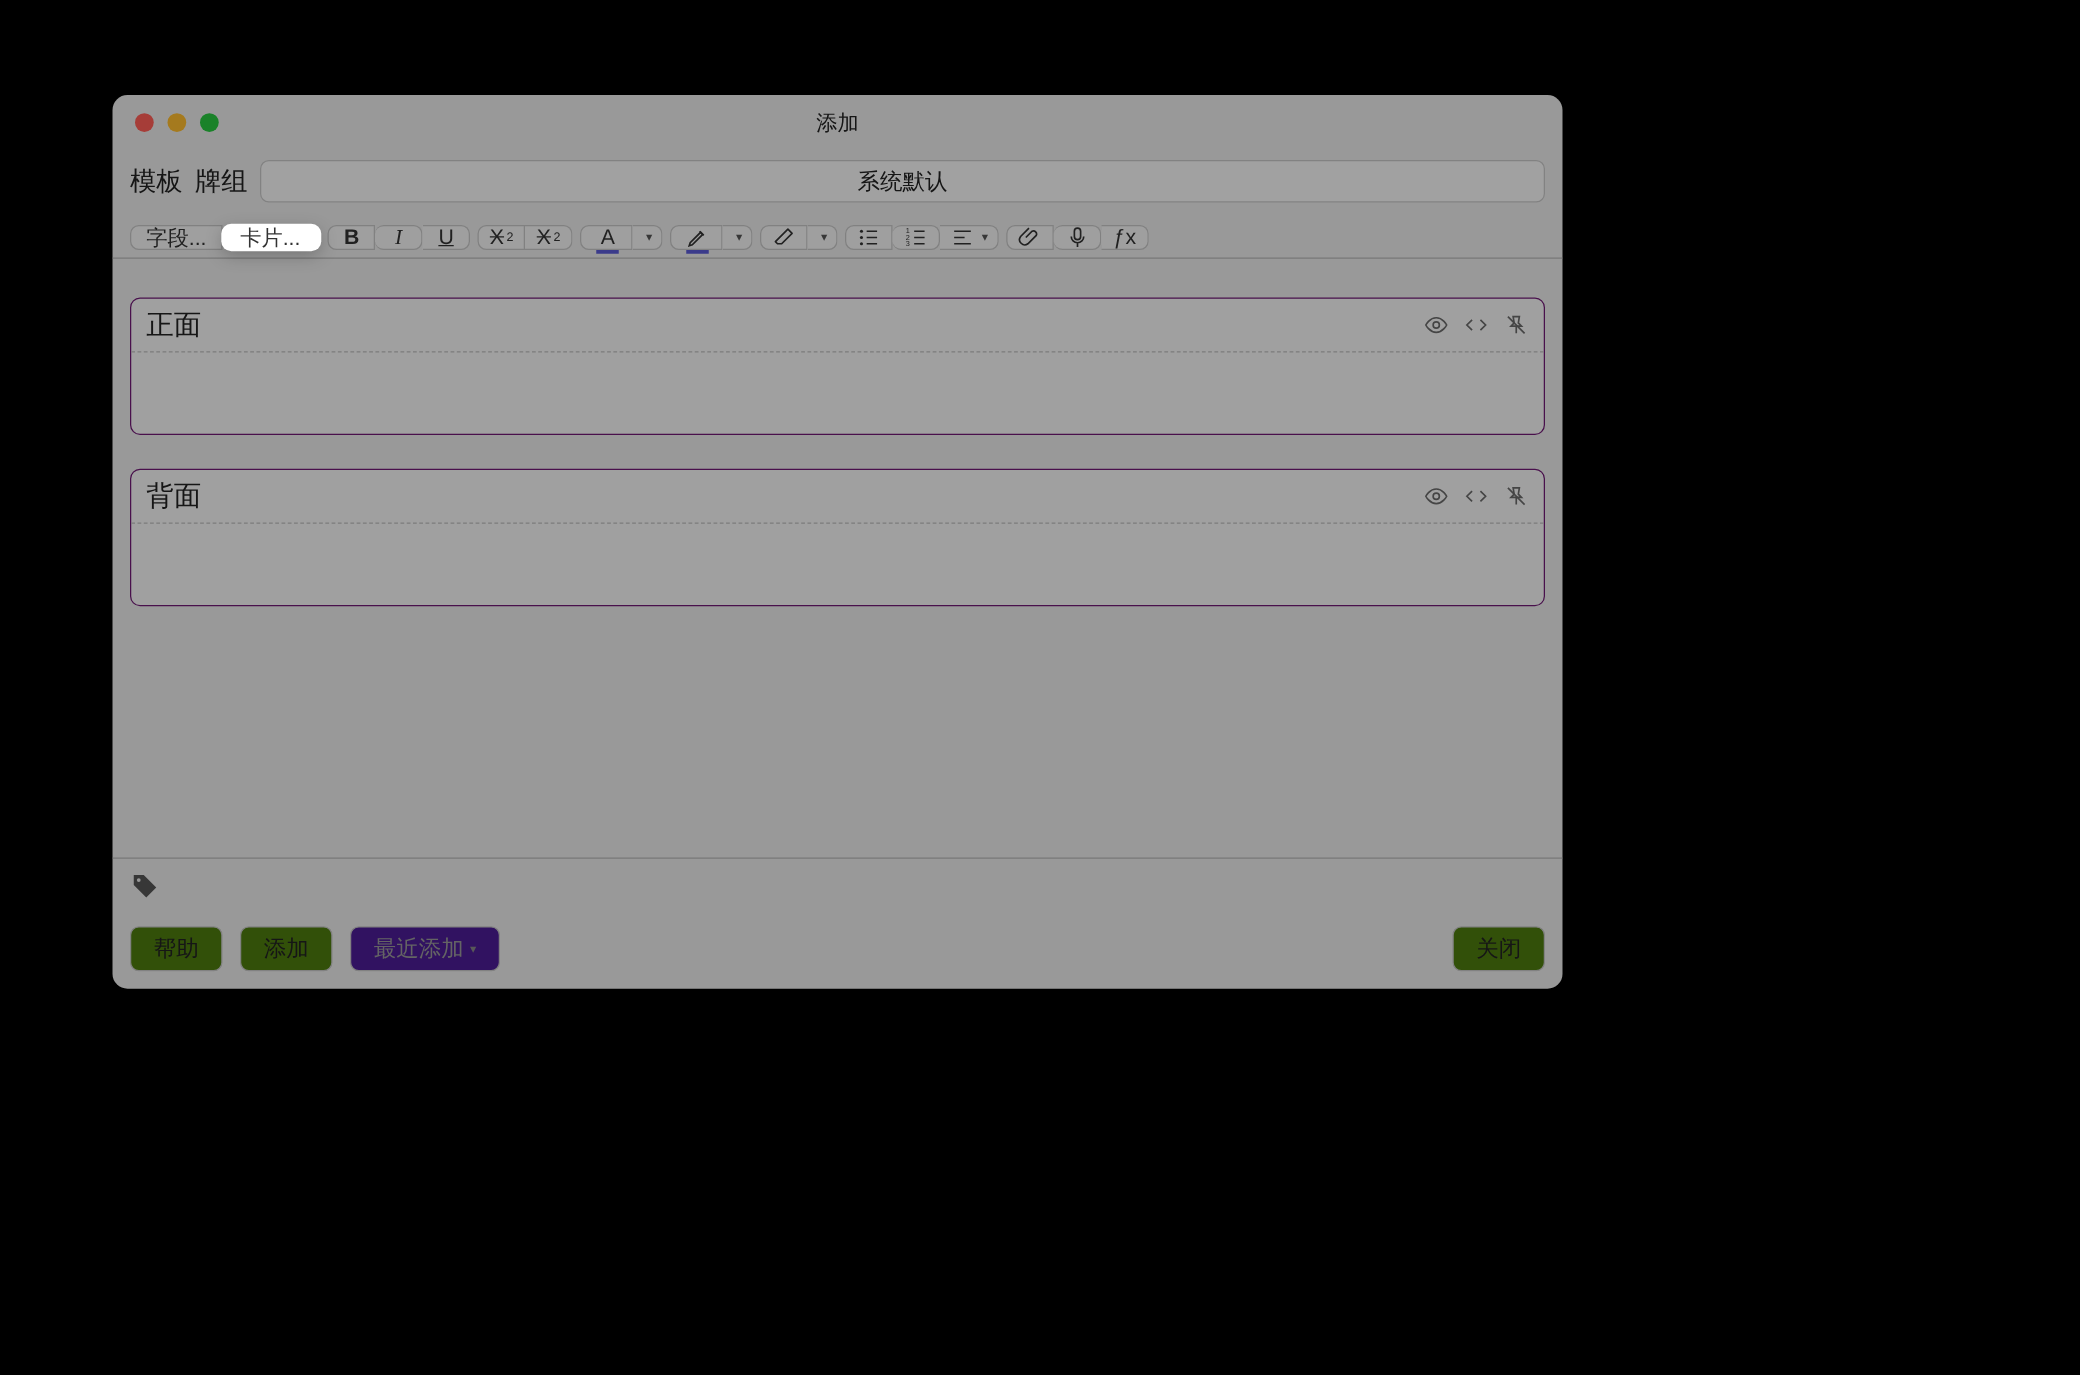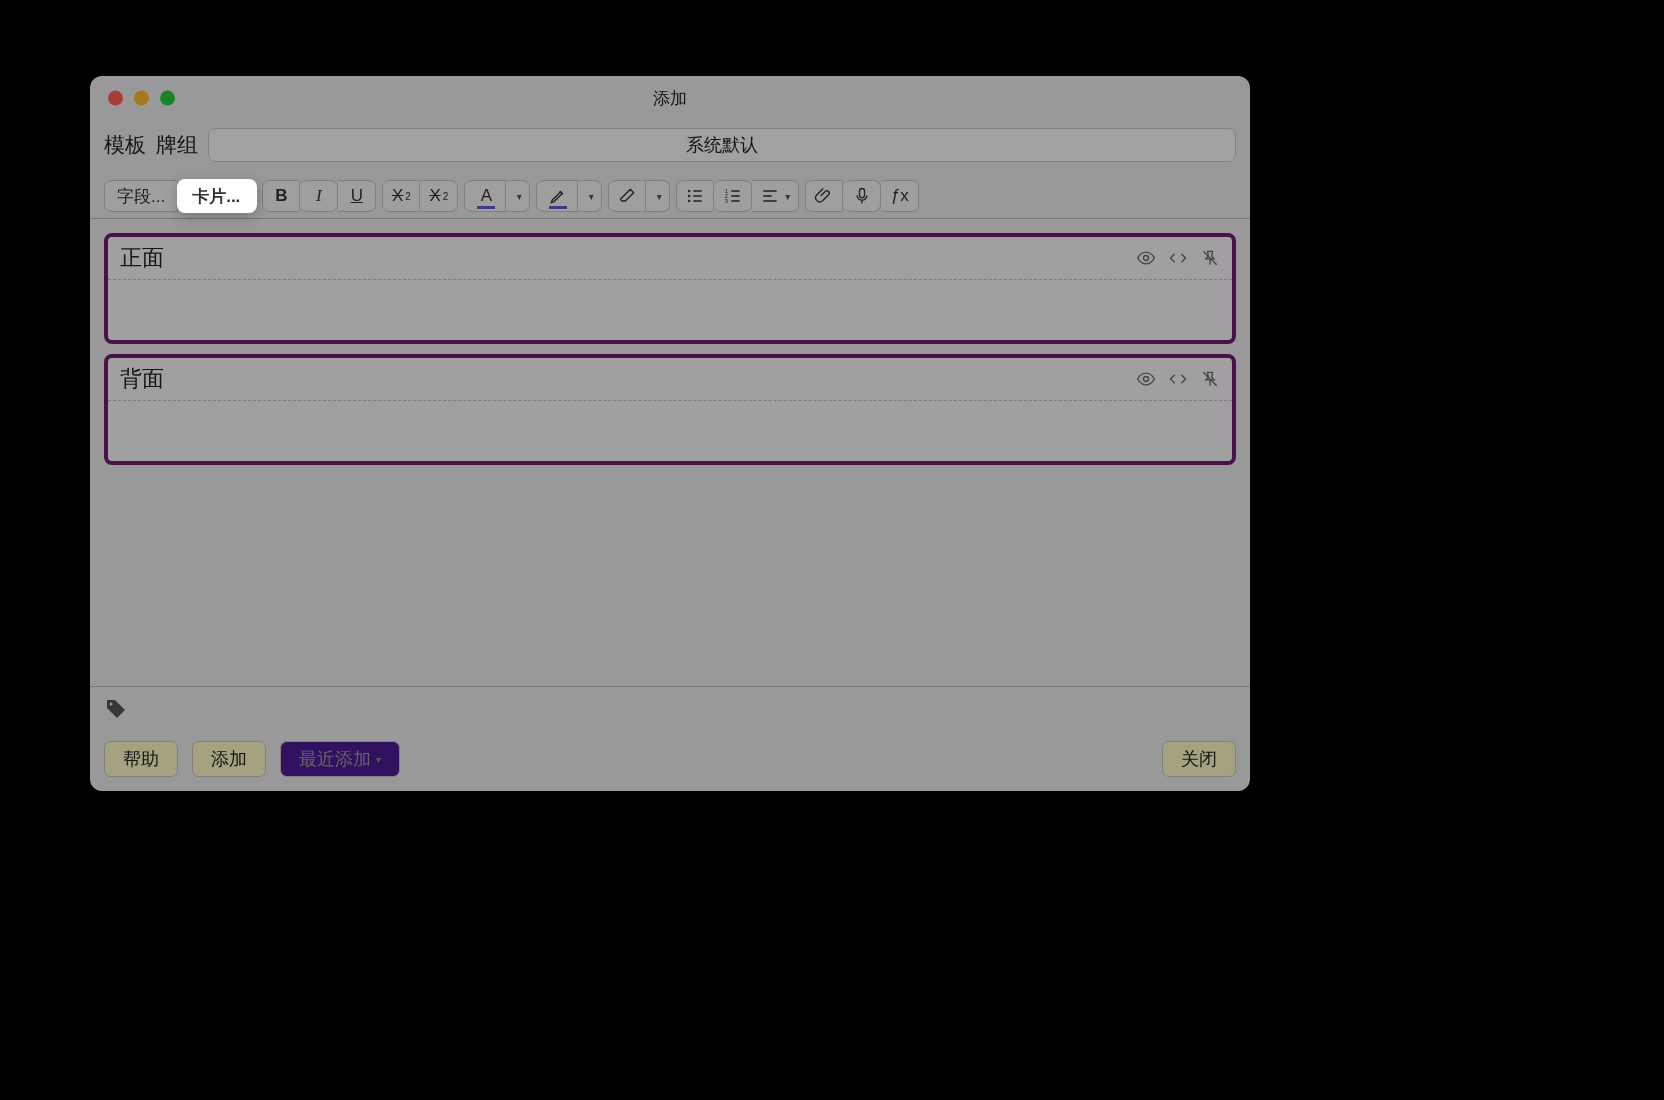--- a/index.html
+++ b/index.html
@@ -93,21 +93,21 @@
   }
   .tb-group {
     display: flex;
     gap: 0;
   }
   .tb-group .tb-btn + .tb-btn { border-left: none; }
   .tb-group .tb-btn:first-child { border-radius: 7px 0 0 7px; }
   .tb-group .tb-btn:last-child  { border-radius: 0 7px 7px 0; }
   .tb-group .tb-btn:only-child  { border-radius: 7px; }
   .tb-btn {
-    height: 32px;
+    height: 20px;
     min-width: 38px;
     padding: 0 8px;
     background: #f4f4f4;
     border: 1px solid #c6c6c6;
     border-radius: 7px;
     font-size: 17px;
     color: #333;
     cursor: pointer;
     display: flex;
     align-items: center;
@@ -127,23 +127,23 @@
   .tb-btn .caret { font-size: 10px; color: #555; margin-left: 3px; }
   .color-underline { width: 18px; height: 3px; background: #5b5bd6; position: absolute; bottom: 5px; left: 50%; transform: translateX(-50%); }
   .colorwrap { position: relative; width: 30px; height: 36px; display:flex; align-items:center; justify-content:center; }
 
   .fields-area {
     flex: 1;
     padding: 4px 14px 10px 14px;
     overflow: auto;
   }
   .field {
-    border: 4px solid #701a75;
+    border: 1px solid #701a75;
     border-radius: 8px;
-    margin-top: 10px;
+    margin-top: 27px;
     background: #f6f6f6;
     min-height: 110px;
     display: flex;
     flex-direction: column;
   }
   .field-header {
     display: flex;
     align-items: center;
     justify-content: space-between;
     padding: 6px 12px 6px 12px;
@@ -180,21 +180,21 @@
     display: flex;
     align-items: center;
     gap: 14px;
     padding: 10px 14px 14px 14px;
     flex-shrink: 0;
   }
   .spacer { flex: 1; }
   .ft-btn {
     height: 36px;
     padding: 0 18px;
-    background: #fef9c3;
+    background: #4d7c0f;
     border: 1px solid #c6c6c6;
     border-radius: 7px;
     font-size: 18px;
     color: #222;
     cursor: pointer;
     display: flex;
     align-items: center;
     justify-content: center;
   }
   .ft-btn.disabled {
@@ -224,21 +224,21 @@
     <button class="selector-btn">
       <span>系统默认</span>
     </button>
   </div>
 
   <div class="toolbar">
     <div class="tb-group">
       <button class="tb-btn" style="padding:0 12px;">
         <span>字段...</span>
       </button>
-      <button class="tb-btn highlighted" style="padding:0 14px;font-weight:bold;">
+      <button class="tb-btn highlighted" style="padding:0 14px;">
         <span>卡片...</span>
       </button>
     </div>
 
     <div class="tb-group">
       <button class="tb-btn" style="font-weight:bold;">B</button>
       <button class="tb-btn" style="font-style:italic;font-family:serif;">I</button>
       <button class="tb-btn" style="text-decoration:underline;">U</button>
     </div>
 

